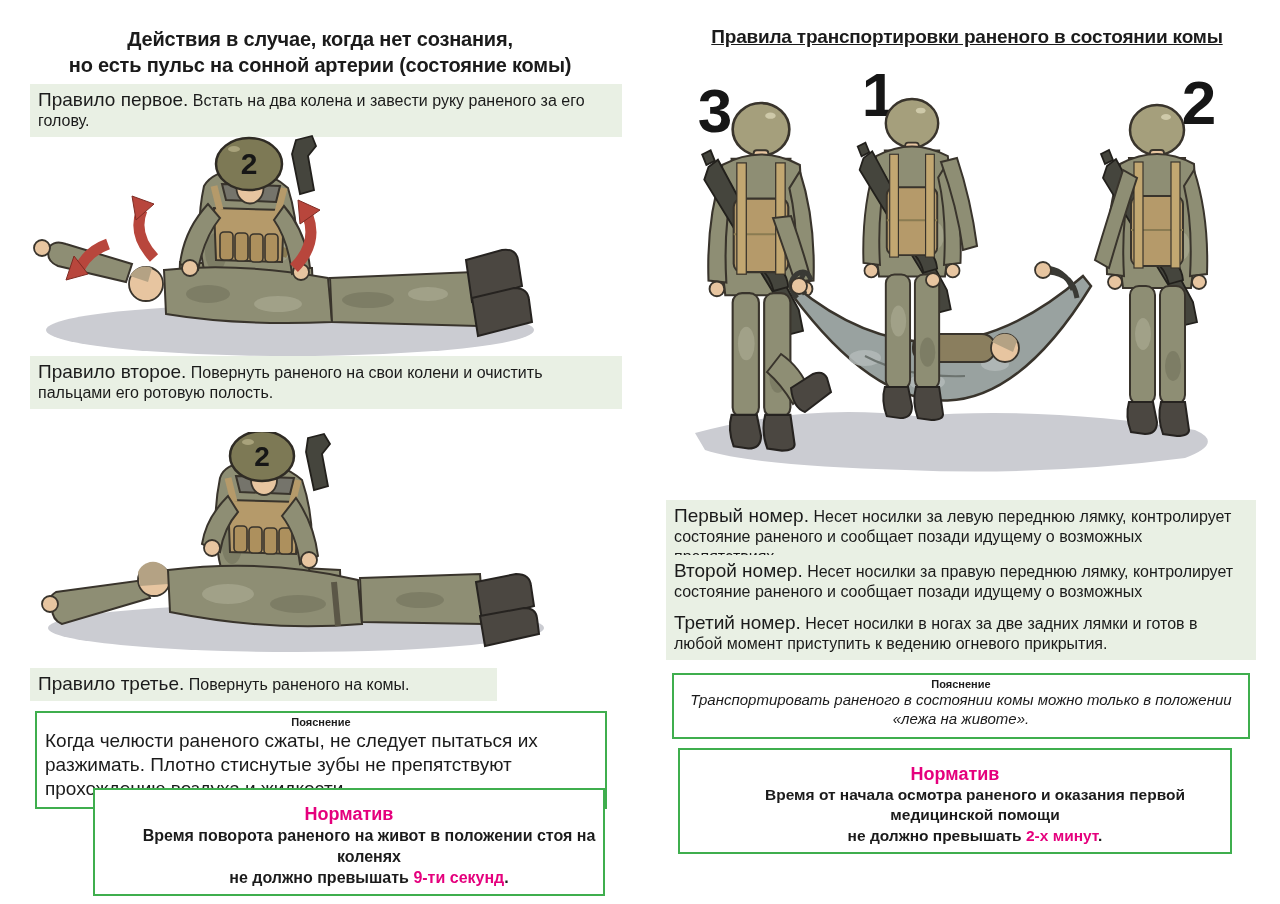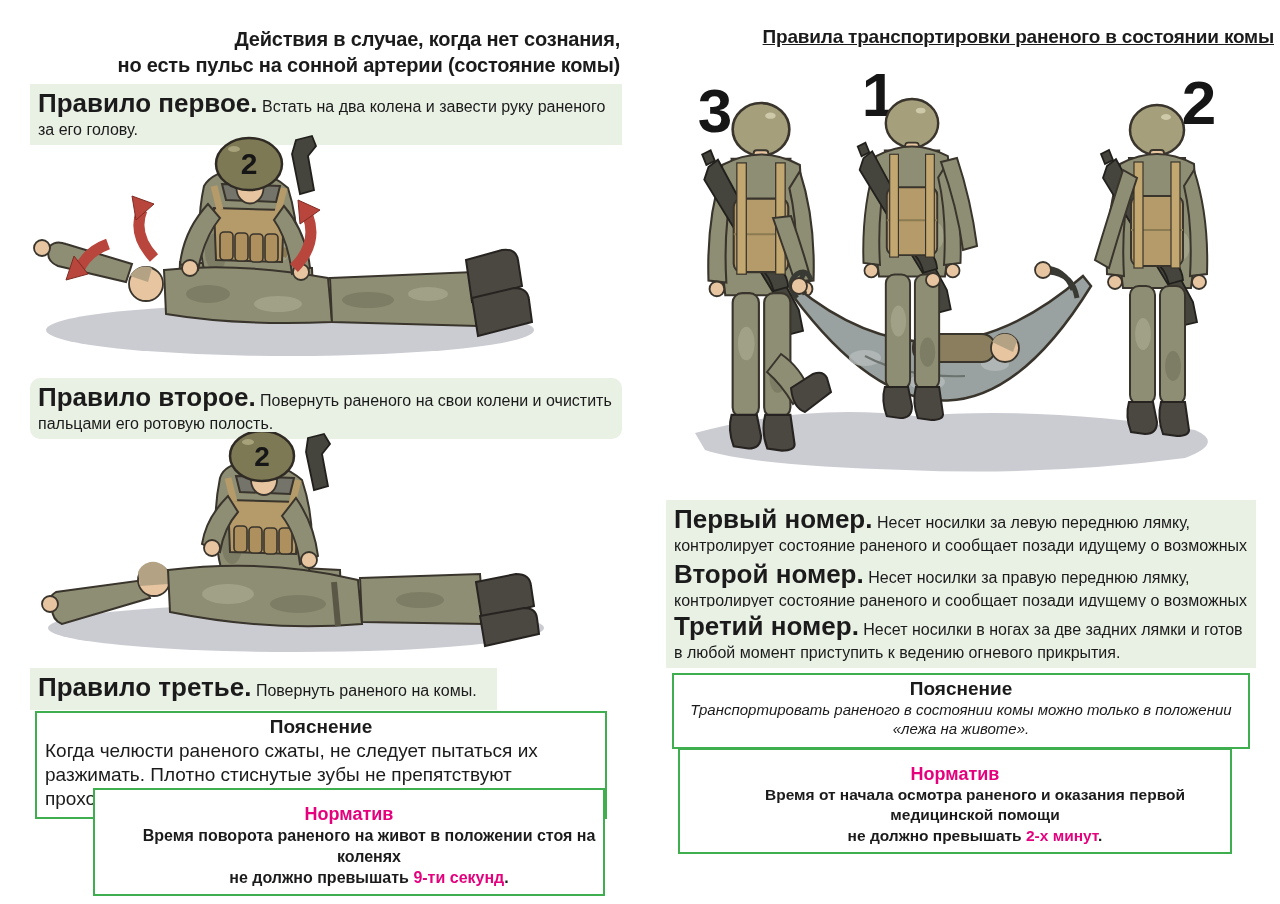--- a/index.html
+++ b/index.html
@@ -1,31 +1,31 @@
 <!DOCTYPE html>
 <html style="--highlight-bg: #e9f0e4; --box-border: #3fae4e; --magenta: #e5007d; --arrow-red: #b8463c; --text: #1b1b1b;"><head>
 <meta charset="utf-8">
 <style>
   html,body{margin:0;padding:0;background:#ffffff;}
   .sheet{position:relative;width:1280px;height:904px;background:#fff;overflow:hidden;
          font-family:"Liberation Sans", sans-serif;color:var(--text,#1b1b1b);}
   .abs{position:absolute;}
-  .title{font-weight:bold;text-align:right;letter-spacing:-0.2px;}
+  .title{font-weight:bold;text-align:center;letter-spacing:-0.2px;}
   #left-title{left:20px;top:26px;width:600px;font-size:20px;line-height:1.3;}
   #right-title{left:660px;top:26px;width:614px;font-size:19px;text-decoration:underline;}
   .rule{background:var(--highlight-bg,#e9f0e4);padding:4px 8px 6px 8px;font-size:16px;line-height:1.22;}
-  .rule .lead{font-size:26px;font-weight:bold;}
+  .rule .lead{font-size:19px;font-weight:normal;}
   #rule1{left:30px;top:84px;width:576px;}
-  #rule2{left:30px;top:378px;width:576px;border-radius:10px;}
+  #rule2{left:30px;top:356px;width:576px;}
   #rule3{left:30px;top:668px;width:451px;}
   #carrier1{left:666px;top:500px;width:574px;}
   #carrier2{left:666px;top:555px;width:574px;}
   #carrier3{left:666px;top:607px;width:574px;}
   .gbox{border:2px solid var(--box-border,#3fae4e);background:#fff;box-sizing:border-box;}
-  .box-title{text-align:center;font-weight:bold;font-size:19px;padding-top:3px;}
+  .box-title{text-align:center;font-weight:bold;font-size:11px;padding-top:3px;}
   .box-text{font-size:19px;line-height:1.25;padding:1px 25px 7px 8px;}
   #expl-left{left:35px;top:711px;width:572px;}
   #expl-right{left:672px;top:673px;width:578px;}
   #expl-right .box-text{text-align:center;font-size:15px;padding:1px 4px 8px 4px;font-style:italic;}
   #norm-left{left:93px;top:788px;width:512px;text-align:center;padding-bottom:6px;}
   #norm-right{left:678px;top:748px;width:554px;text-align:center;padding-bottom:6px;}
   .norm-title{color:var(--magenta,#e5007d);font-weight:bold;font-size:18px;padding-top:14px;}
   .norm-line{font-weight:bold;font-size:16px;line-height:1.32;padding:0 6px;margin-left:40px;}
   #norm-right .norm-line{font-size:15.5px;}
   .mag{color:var(--magenta,#e5007d);}

